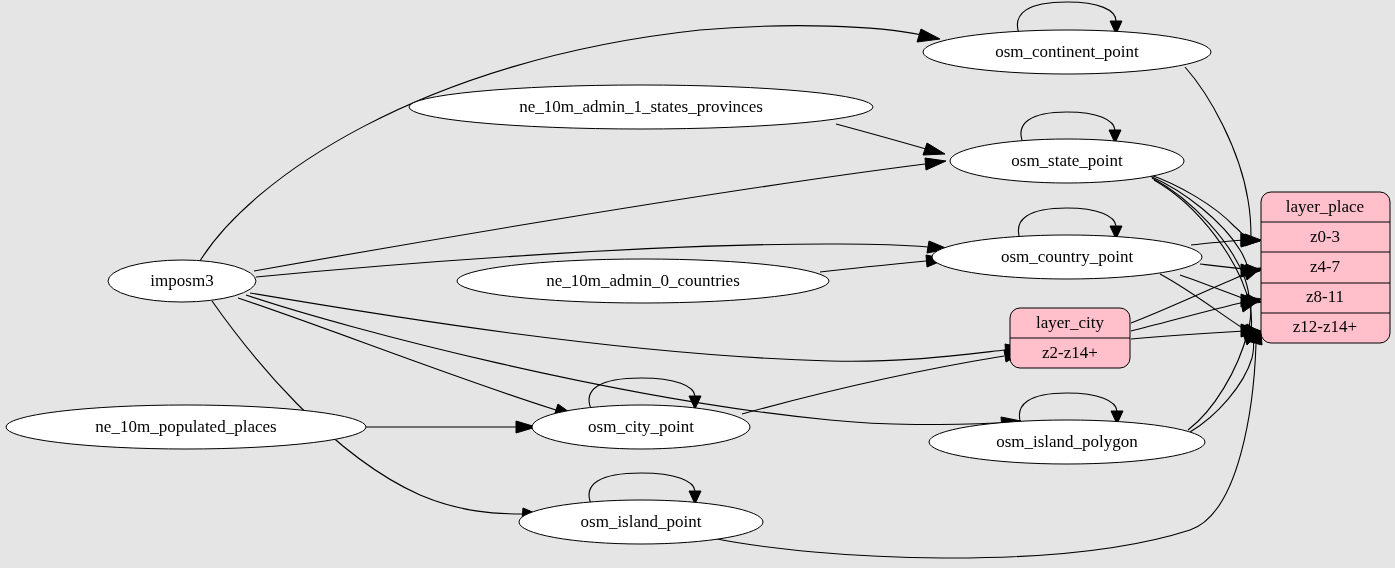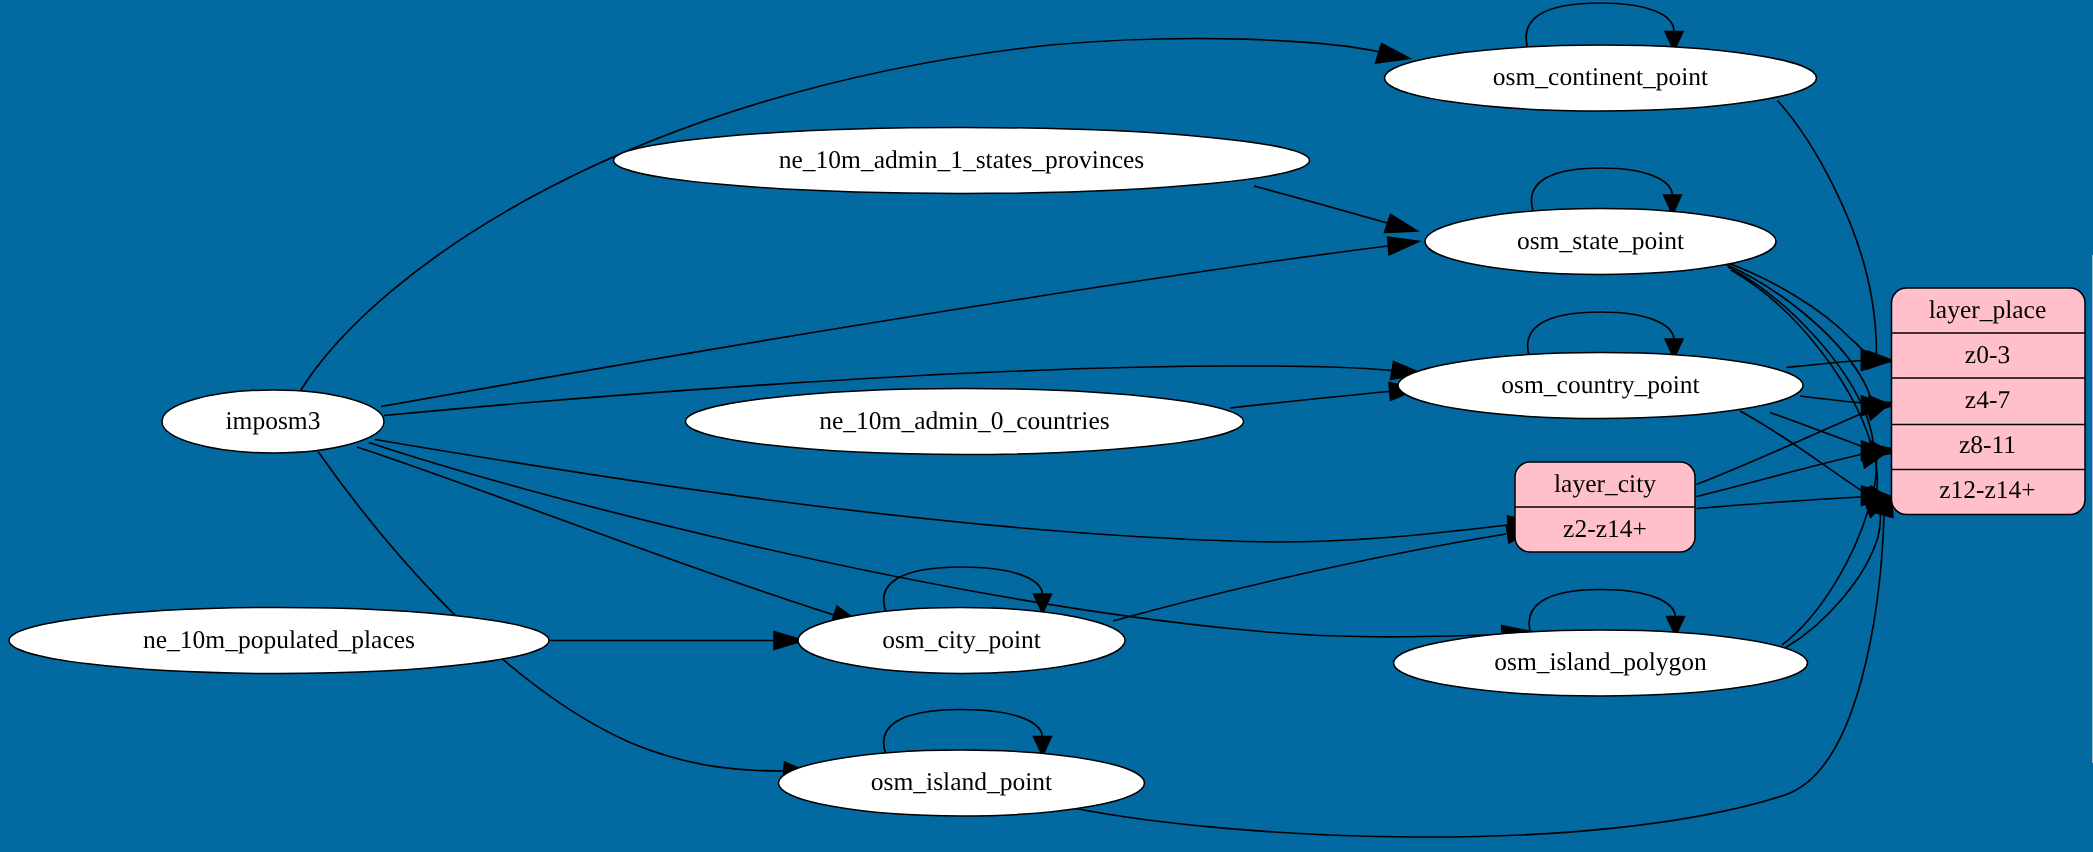--- a/index.html
+++ b/index.html
@@ -7,21 +7,21 @@
     padding: 0;
     background: #ffffff;
   }
   body {
     font-family: "Liberation Serif", "DejaVu Serif", serif;
   }
   #graph-canvas {
     position: relative;
     width: 1395px;
     height: 568px;
-    background: #0369a1;
+    background: #e5e5e5;
     overflow: hidden;
   }
   #graph-svg {
     position: absolute;
     top: 0;
     left: 0;
     width: 1395px;
     height: 568px;
   }
   .node-ellipse-shape {

